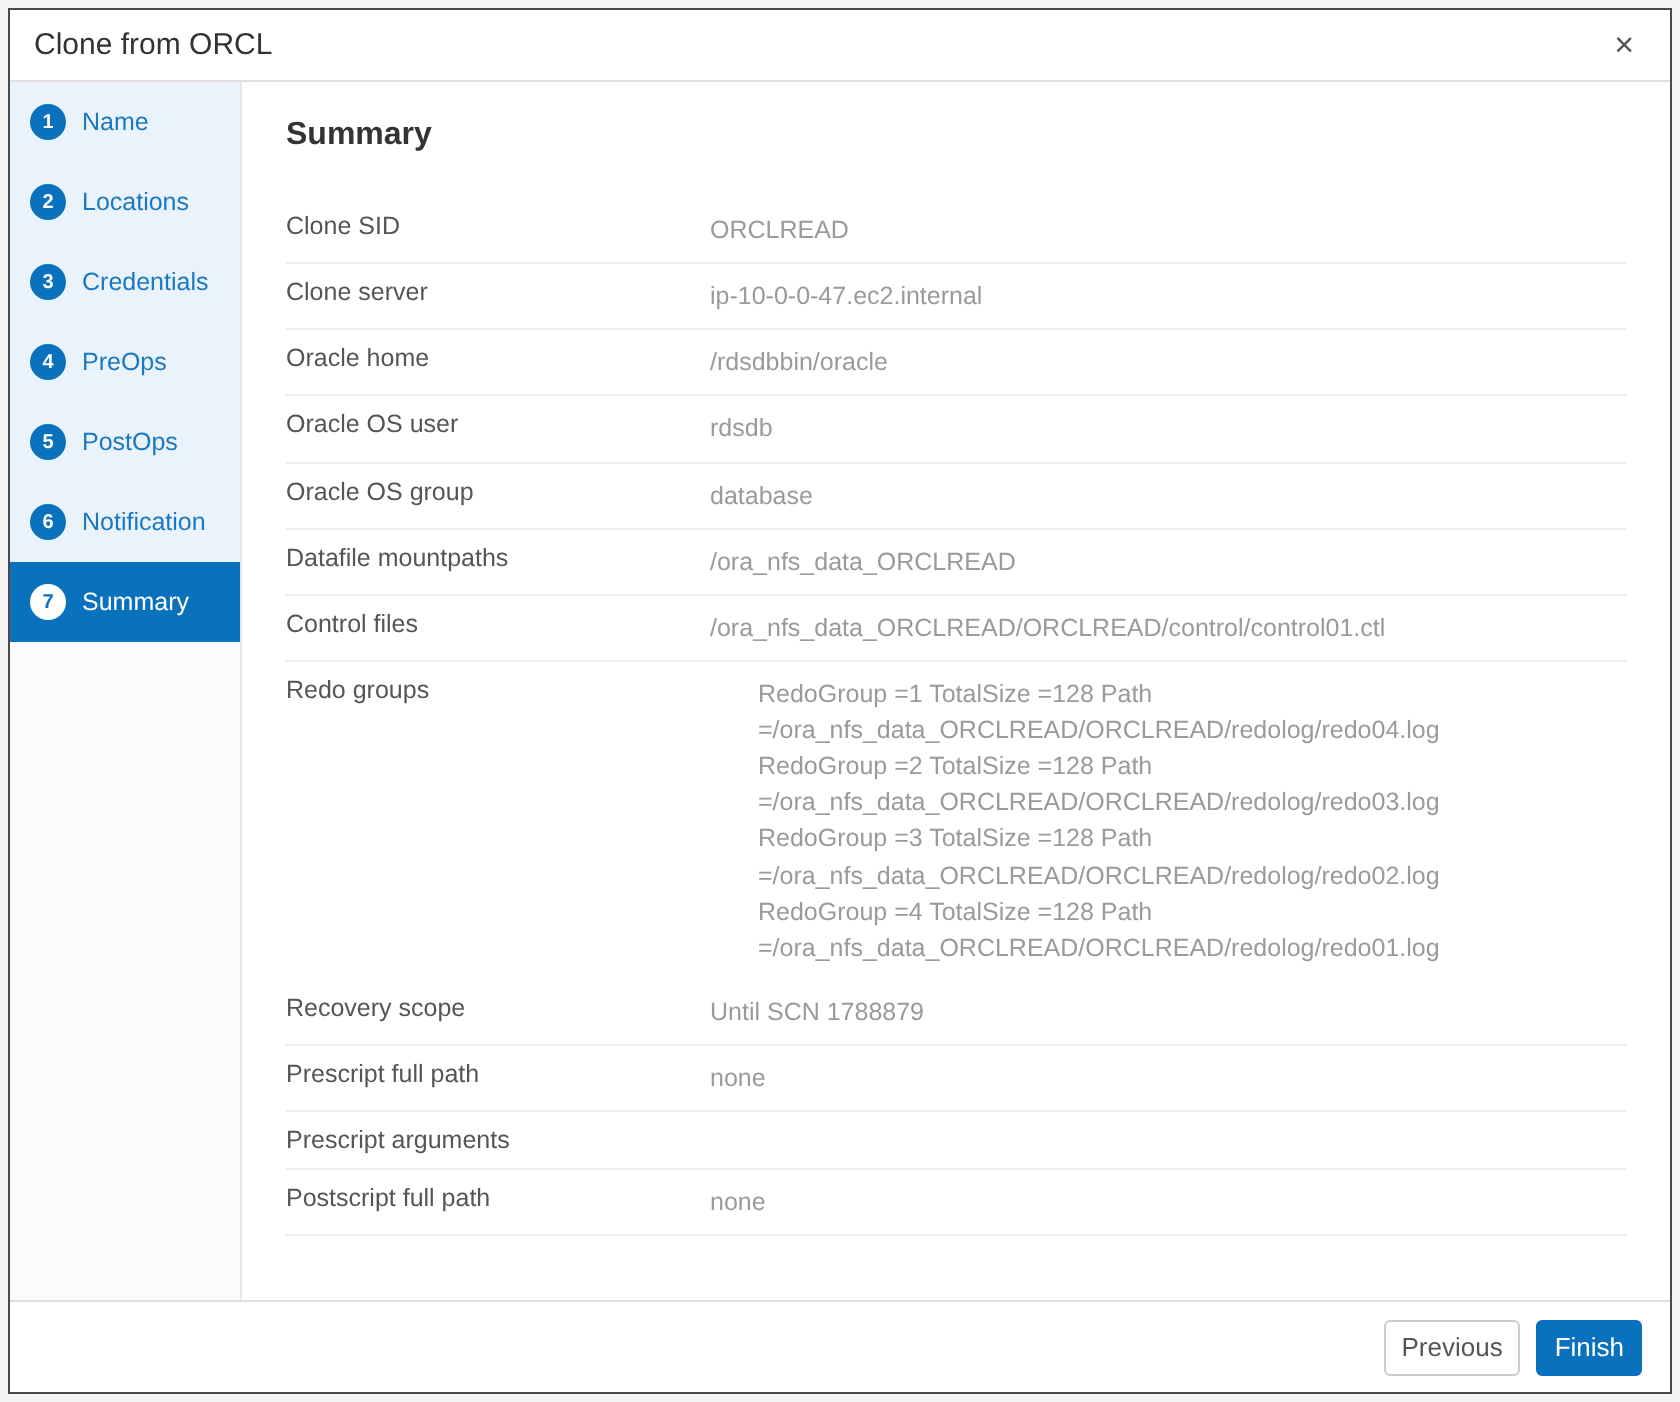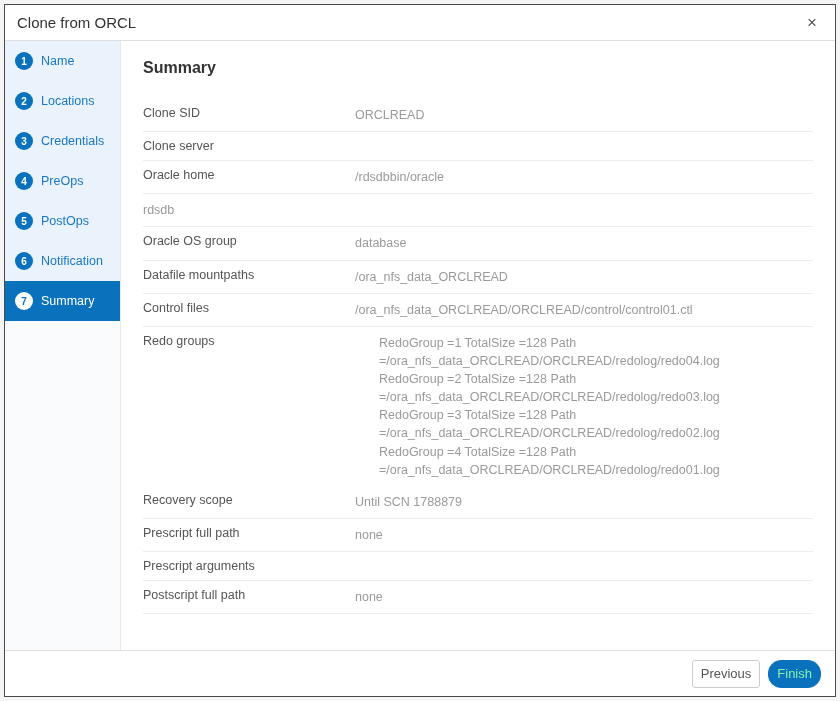--- a/index.html
+++ b/index.html
@@ -132,22 +132,21 @@
     font-size: 13px;
     border-radius: 3px;
     cursor: pointer;
     border: 1px solid #ccc;
     background: #fff;
     color: #555;
   }
   .btn.primary {
     background: #0a72bc;
     border-color: #0a72bc;
-    color: #86efac;
-    border-radius: 13px;
+    color: #ffffff;
   }
 </style>
 </head>
 <body>
 
 <div class="window">
 
   <div class="titlebar">
     <div class="titlebar-title">Clone from ORCL</div>
     <div class="close-btn">×</div>
@@ -188,26 +187,28 @@
 
     <div class="main">
       <h2 class="page-title">Summary</h2>
       <div id="summary-rows">
           <div class="summary-row">
             <div class="summary-label">Clone SID</div>
             <div class="summary-value">ORCLREAD</div>
           </div>
           <div class="summary-row">
             <div class="summary-label">Clone server</div>
+            <div class="summary-value">ip-10-0-0-47.ec2.internal</div>
           </div>
           <div class="summary-row">
             <div class="summary-label">Oracle home</div>
             <div class="summary-value">/rdsdbbin/oracle</div>
           </div>
           <div class="summary-row">
+            <div class="summary-label">Oracle OS user</div>
             <div class="summary-value">rdsdb</div>
           </div>
           <div class="summary-row">
             <div class="summary-label">Oracle OS group</div>
             <div class="summary-value">database</div>
           </div>
           <div class="summary-row">
             <div class="summary-label">Datafile mountpaths</div>
             <div class="summary-value">/ora_nfs_data_ORCLREAD</div>
           </div>

